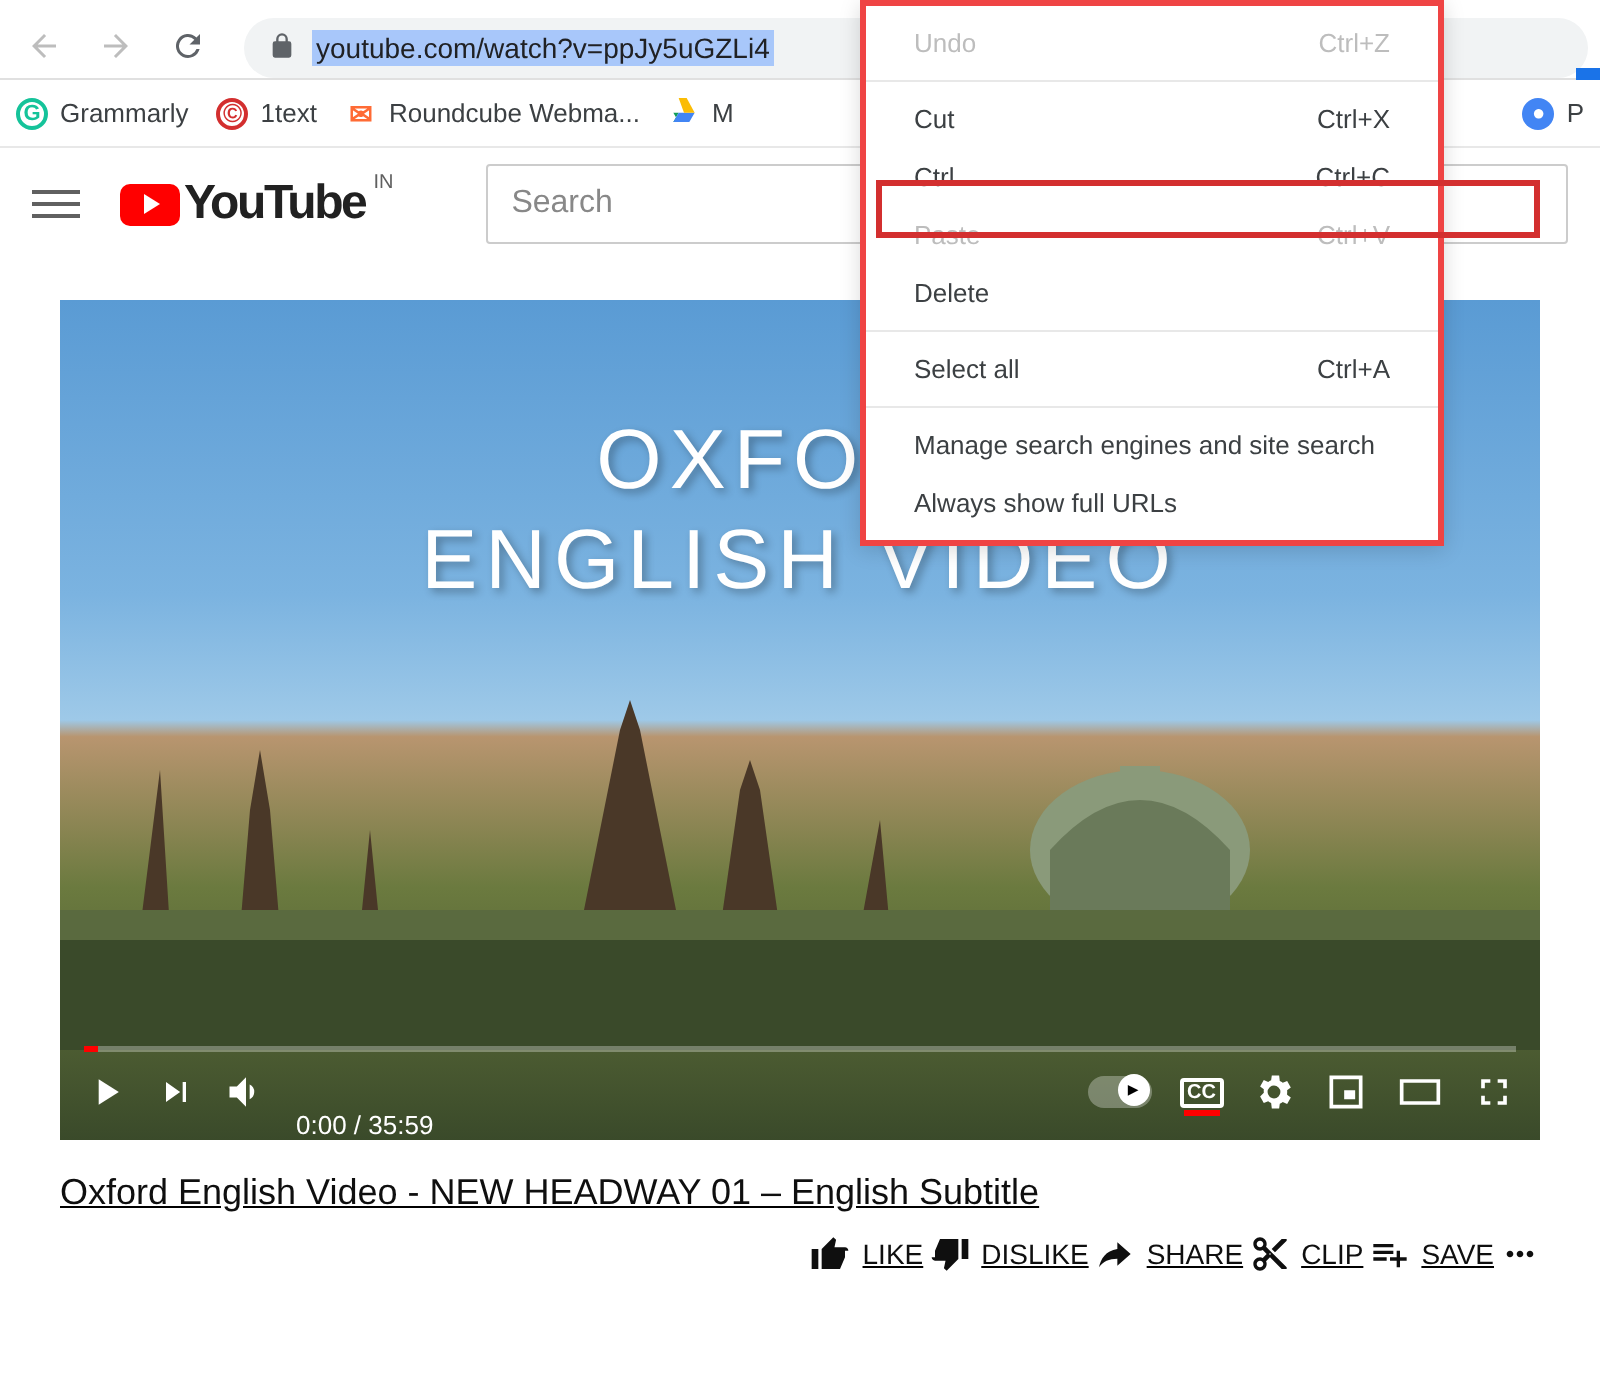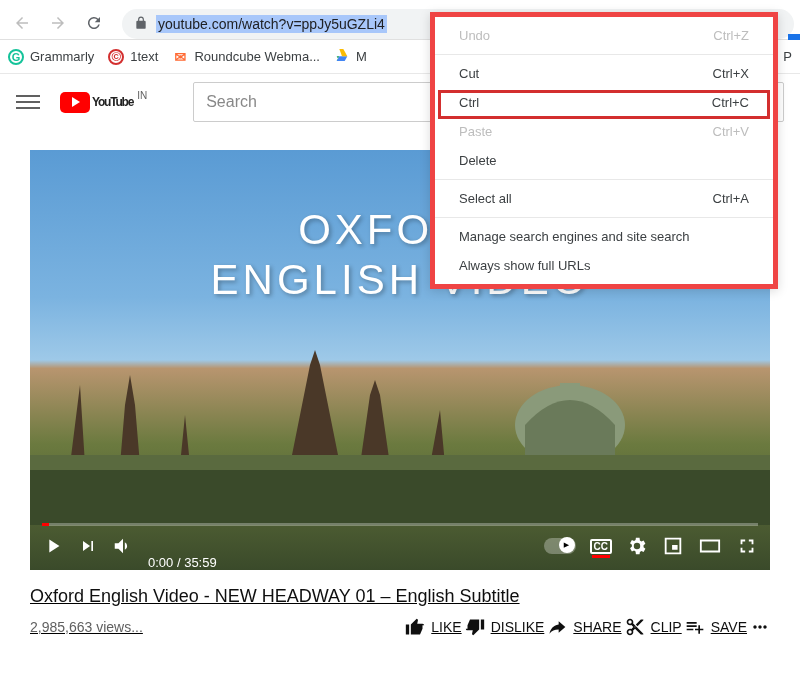--- a/index.html
+++ b/index.html
@@ -15,21 +15,21 @@
 .bookmarks { display: flex; align-items: center; height: 34px; padding: 0 8px; gap: 14px; font-size: 13px; color: #3c4043; border-bottom: 1px solid #e8e8e8; }
 .bookmark { display: flex; align-items: center; gap: 6px; cursor: pointer; }
 .bm-icon { width: 16px; height: 16px; border-radius: 50%; display: flex; align-items: center; justify-content: center; font-size: 11px; font-weight: bold; }
 
 .yt-header { display: flex; align-items: center; height: 56px; padding: 0 16px; gap: 20px; }
 .hamburger { width: 24px; height: 24px; display: flex; flex-direction: column; justify-content: center; gap: 4px; cursor: pointer; }
 .hamburger span { height: 2px; background: #606060; }
 .yt-logo { display: flex; align-items: center; gap: 2px; cursor: pointer; position: relative; }
 .yt-play { width: 30px; height: 21px; background: #ff0000; border-radius: 5px; display: flex; align-items: center; justify-content: center; }
 .yt-play::after { content: ''; border-left: 8px solid #fff; border-top: 5px solid transparent; border-bottom: 5px solid transparent; margin-left: 2px; }
-.yt-text { font-weight: bold; font-size: 12px; letter-spacing: -1.2px; color: #212121; }
+.yt-text { font-weight: bold; font-size: 24px; letter-spacing: -1.2px; color: #212121; }
 .yt-country { font-size: 10px; color: #606060; position: absolute; top: -2px; right: -14px; }
 .search-box { flex: 1; height: 40px; border: 1px solid #ccc; border-radius: 2px; padding: 0 12px; font-size: 16px; color: #888; display: flex; align-items: center; margin-left: 40px; }
 
 .video-area { padding: 20px 30px 0 30px; }
 .player { width: 740px; height: 420px; background: linear-gradient(to bottom, #5a9bd4 0%, #7bb3e0 35%, #9ec9e8 50%, #b8956f 52%, #6b7a3f 70%, #3a4a2a 100%); position: relative; overflow: hidden; }
 .video-title-overlay { position: absolute; top: 55px; left: 0; right: 0; text-align: center; color: #fff; font-size: 42px; font-weight: 500; letter-spacing: 4px; text-shadow: 2px 2px 4px rgba(0,0,0,0.3); font-family: Georgia, serif; line-height: 1.2; }
 .skyline { position: absolute; bottom: 45px; left: 0; right: 0; height: 200px; }
 .controls { position: absolute; bottom: 0; left: 0; right: 0; height: 48px; display: flex; align-items: center; padding: 0 12px; gap: 14px; color: #fff; }
 .progress-bar { position: absolute; bottom: 44px; left: 12px; right: 12px; height: 3px; background: rgba(255,255,255,0.3); }
 .progress-bar::before { content: ''; position: absolute; left: 0; width: 1%; height: 100%; background: #ff0000; }
@@ -41,21 +41,21 @@
 .cc-btn { border: 2px solid #fff; padding: 0px 2px; font-size: 10px; font-weight: bold; border-radius: 2px; position: relative; }
 .cc-btn::after { content: ''; position: absolute; bottom: -6px; left: 0; right: 0; height: 3px; background: #ff0000; }
 
 .video-meta { padding: 16px 30px; text-decoration: underline; }
 .video-title { font-size: 18px; font-weight: 500; color: #0f0f0f; margin-bottom: 10px; }
 .meta-row { display: flex; align-items: center; gap: 8px; color: #606060; font-size: 14px; }
 .views { flex-shrink:0; width: 140px; }
 .actions { display: flex; gap: 3px; align-items: center; margin-left:auto; }
 .action { display: flex; align-items: center; gap: 6px; font-size: 14px; font-weight: 500; color: #0f0f0f; cursor: pointer; }
 
-.context-menu { position: absolute; top: 12px; left: 430px; width: 348px; background: #fff; border: 5px solid #ef4444; box-shadow: 0 2px 10px rgba(0,0,0,0.15); font-size: 13px; color: #3c4043; padding: 4px 0; z-index: 100; }
+.context-menu { position: absolute; top: 0; left: 430px; width: 292px; background: #fff; border: 3px solid #ef4444; box-shadow: 0 2px 10px rgba(0,0,0,0.15); font-size: 13px; color: #3c4043; padding: 4px 0; z-index: 100; }
 .menu-item { display: flex; justify-content: space-between; padding: 7px 24px; cursor: pointer; }
 .menu-item.disabled { color: #bdbdbd; }
 .menu-sep { height: 1px; background: #e8e8e8; margin: 4px 0; }
 .highlight { position: absolute; border: 3px solid #d32f2f; pointer-events: none; top: 90px; left: 438px; width: 332px; height: 29px; z-index: 101; }
 .blue-edge { position: absolute; top: 34px; right: 0; width: 12px; height: 6px; background: #1a73e8; }
 </style>
 </head>
 <body>
 
 <div class="browser-bar">
@@ -183,21 +183,20 @@
             <path fill="#fff" d="M7 14H5v5h5v-2H7v-3zm-2-4h2V7h3V5H5v5zm12 7h-3v2h5v-5h-2v3zM14 5v2h3v3h2V5h-5z"></path>
           </svg>
         </span>
     </div>
   </div>
 </div>
 
 <div class="video-meta">
   <div class="video-title">Oxford English Video - NEW HEADWAY 01 – English Subtitle</div>
   <div class="meta-row">
-    <span class="views">2,985,663 views...</span>
     <div class="actions">
       <div class="action">
           <svg width="20" height="20" viewBox="0 0 24 24">
             <path fill="currentColor" d="M1 21h4V9H1v12zm22-11c0-1.1-.9-2-2-2h-6.31l.95-4.57L14 2 7 9v12h11l3-7v-4z"></path>
           </svg>
           <span>LIKE</span>
         </div>
       <div class="action">
           <svg width="20" height="20" viewBox="0 0 24 24">
             <path fill="currentColor" d="M23 3h-4v12h4V3zM1 14c0 1.1.9 2 2 2h6.31l-.95 4.57L10 22l7-7V3H6L3 10v4z"></path>

